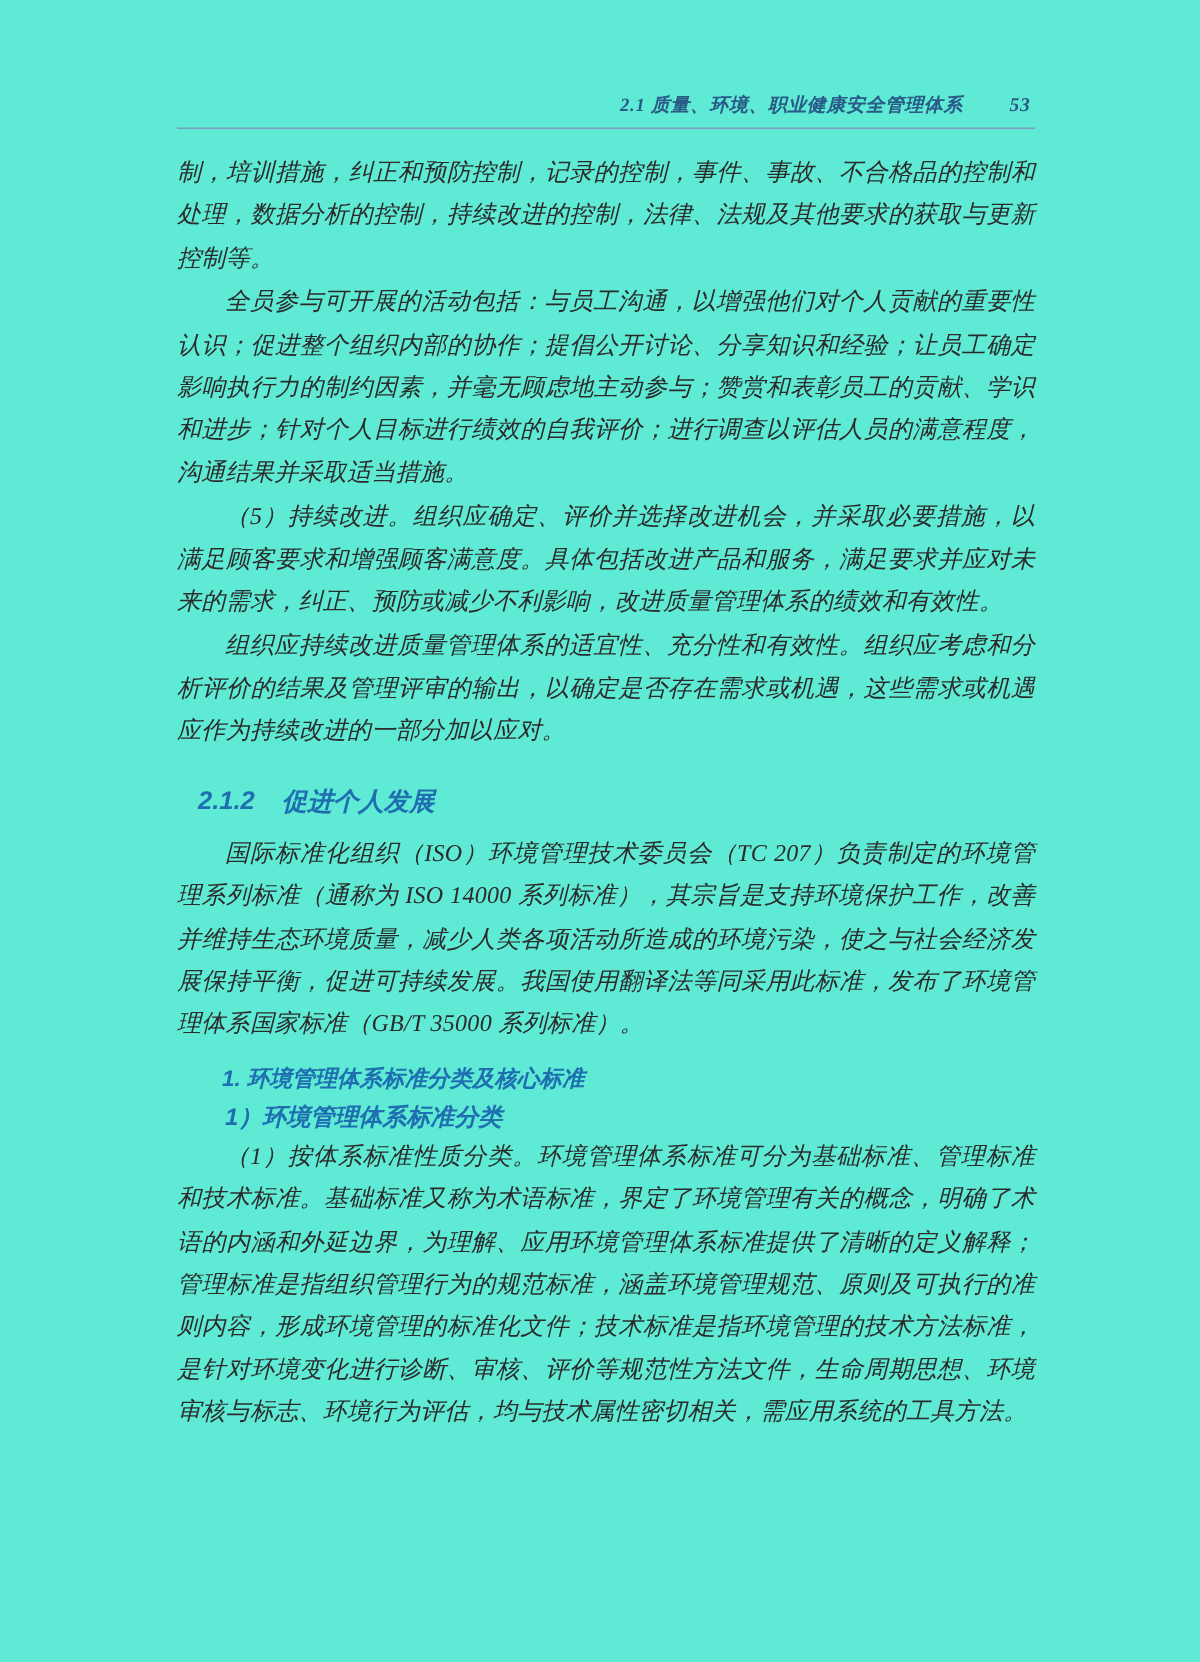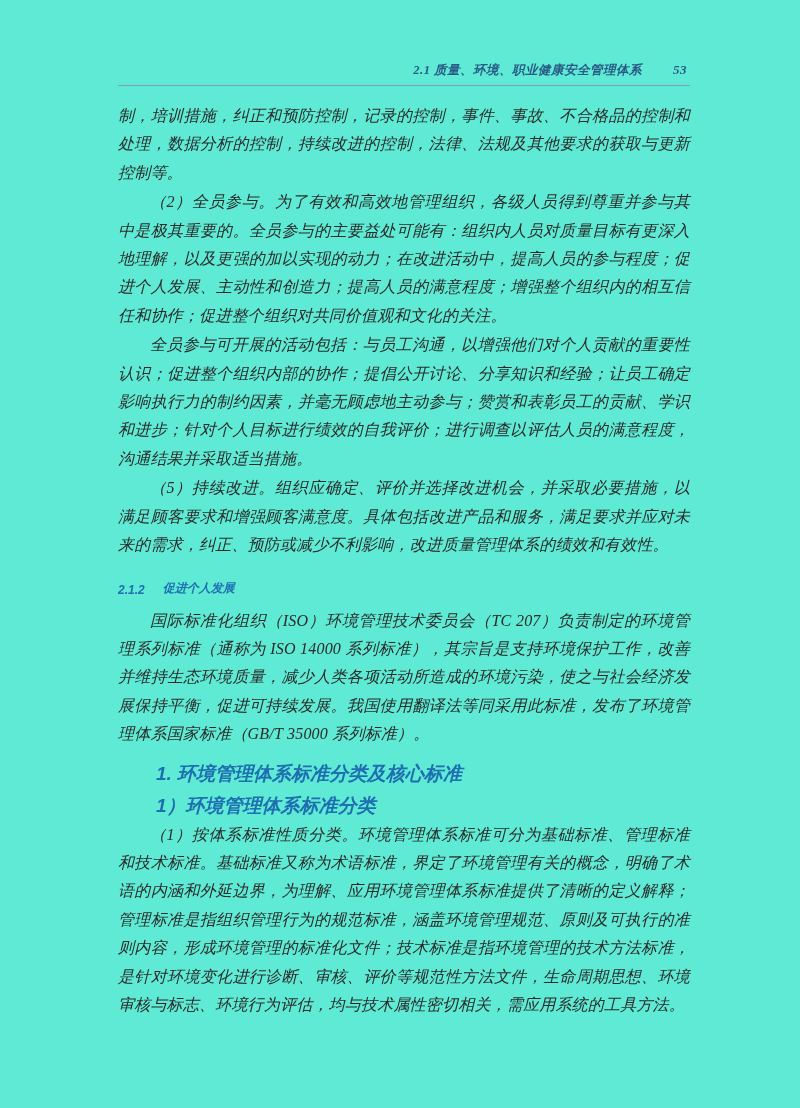--- a/index.html
+++ b/index.html
@@ -67,62 +67,62 @@
     text-indent: 2em;
   }
   .u {
     text-decoration: underline;
   }
   
   .h2 {
     color: #1f6fb0;
     font-family: "Liberation Sans", sans-serif;
     font-weight: bold;
-    font-size: 12px;
-    margin: 20px 0 10px 0;
+    font-size: 17px;
+    margin: 20px 0 10px 14px;
     display: flex;
-    align-items: flex-end;
+    align-items: center;
   }
   .h2 .num {
     margin-right: 18px;
   }
   .h3 {
     color: #1f6fb0;
     font-family: "Liberation Sans", sans-serif;
     font-weight: bold;
-    font-size: 19px;
+    font-size: 15px;
     margin: 12px 0 4px 0;
     text-indent: 2em;
   }
   .h4 {
     color: #1f6fb0;
     font-family: "Liberation Sans", sans-serif;
     font-weight: bold;
-    font-size: 19px;
+    font-size: 16px;
     margin: 6px 0 2px 0;
     text-indent: 2em;
   }
 </style>
 </head>
 <body>
 
 <div class="page">
   <div class="page-inner">
 
     <div class="header">
       <span class="header-title">2.1  质量、环境、职业健康安全管理体系</span>
       <span class="header-pageno">53</span>
     </div>
 
     <div class="body">
 
       <p class="para">制，培训措施，纠正和预防控制，记录的控制，事件、事故、不合格品的控制和处理，数据分析的控制，持续改进的控制，法律、法规及其他要求的获取与更新控制等。</p>
-      <p class="para indent">（2）全员参与。为了有效和高效地管理组织，各级人员得到尊重并参与其中是极其重要的。全员参与的主要益处可能有：组织内人员对质量目标有更深入地理解，以及更强的加以实现的动力；在改进活动中，提高人员的参与程度；促进个人发展、主动性和创造力；提高人员的满意程度；增强整个组织内的相互信任和协作；促进整个组织对共同价值观和文化的关注。</p>
       <p class="para indent">全员参与可开展的活动包括：与员工沟通，以增强他们对个人贡献的重要性认识；促进整个组织内部的协作；提倡公开讨论、分享知识和经验；让员工确定影响执行力的制约因素，并毫无顾虑地主动参与；赞赏和表彰员工的贡献、学识和进步；针对个人目标进行绩效的自我评价；进行调查以评估人员的满意程度，沟通结果并采取适当措施。</p>
       <p class="para indent">（5）持续改进。组织应确定、评价并选择改进机会，并采取必要措施，以满足顾客要求和增强顾客满意度。具体包括改进产品和服务，满足要求并应对未来的需求，纠正、预防或减少不利影响，改进质量管理体系的绩效和有效性。</p>
+      <p class="para indent">组织应持续改进质量管理体系的适宜性、充分性和有效性。组织应考虑和分析评价的结果及管理评审的输出，以确定是否存在需求或机遇，这些需求或机遇应作为持续改进的一部分加以应对。</p>
 
       <div class="h2">
         <span class="num">2.1.2</span>
         <span>促进个人发展</span>
       </div>
 
       <p class="para indent">国际标准化组织（ISO）环境管理技术委员会（TC 207）负责制定的环境管理系列标准（通称为 ISO 14000 系列标准），其宗旨是支持环境保护工作，改善并维持生态环境质量，减少人类各项活动所造成的环境污染，使之与社会经济发展保持平衡，促进可持续发展。我国使用翻译法等同采用此标准，发布了环境管理体系国家标准（GB/T 35000 系列标准）。</p>
 
       <div class="h3">1. 环境管理体系标准分类及核心标准</div>
       <div class="h4">1）环境管理体系标准分类</div>

